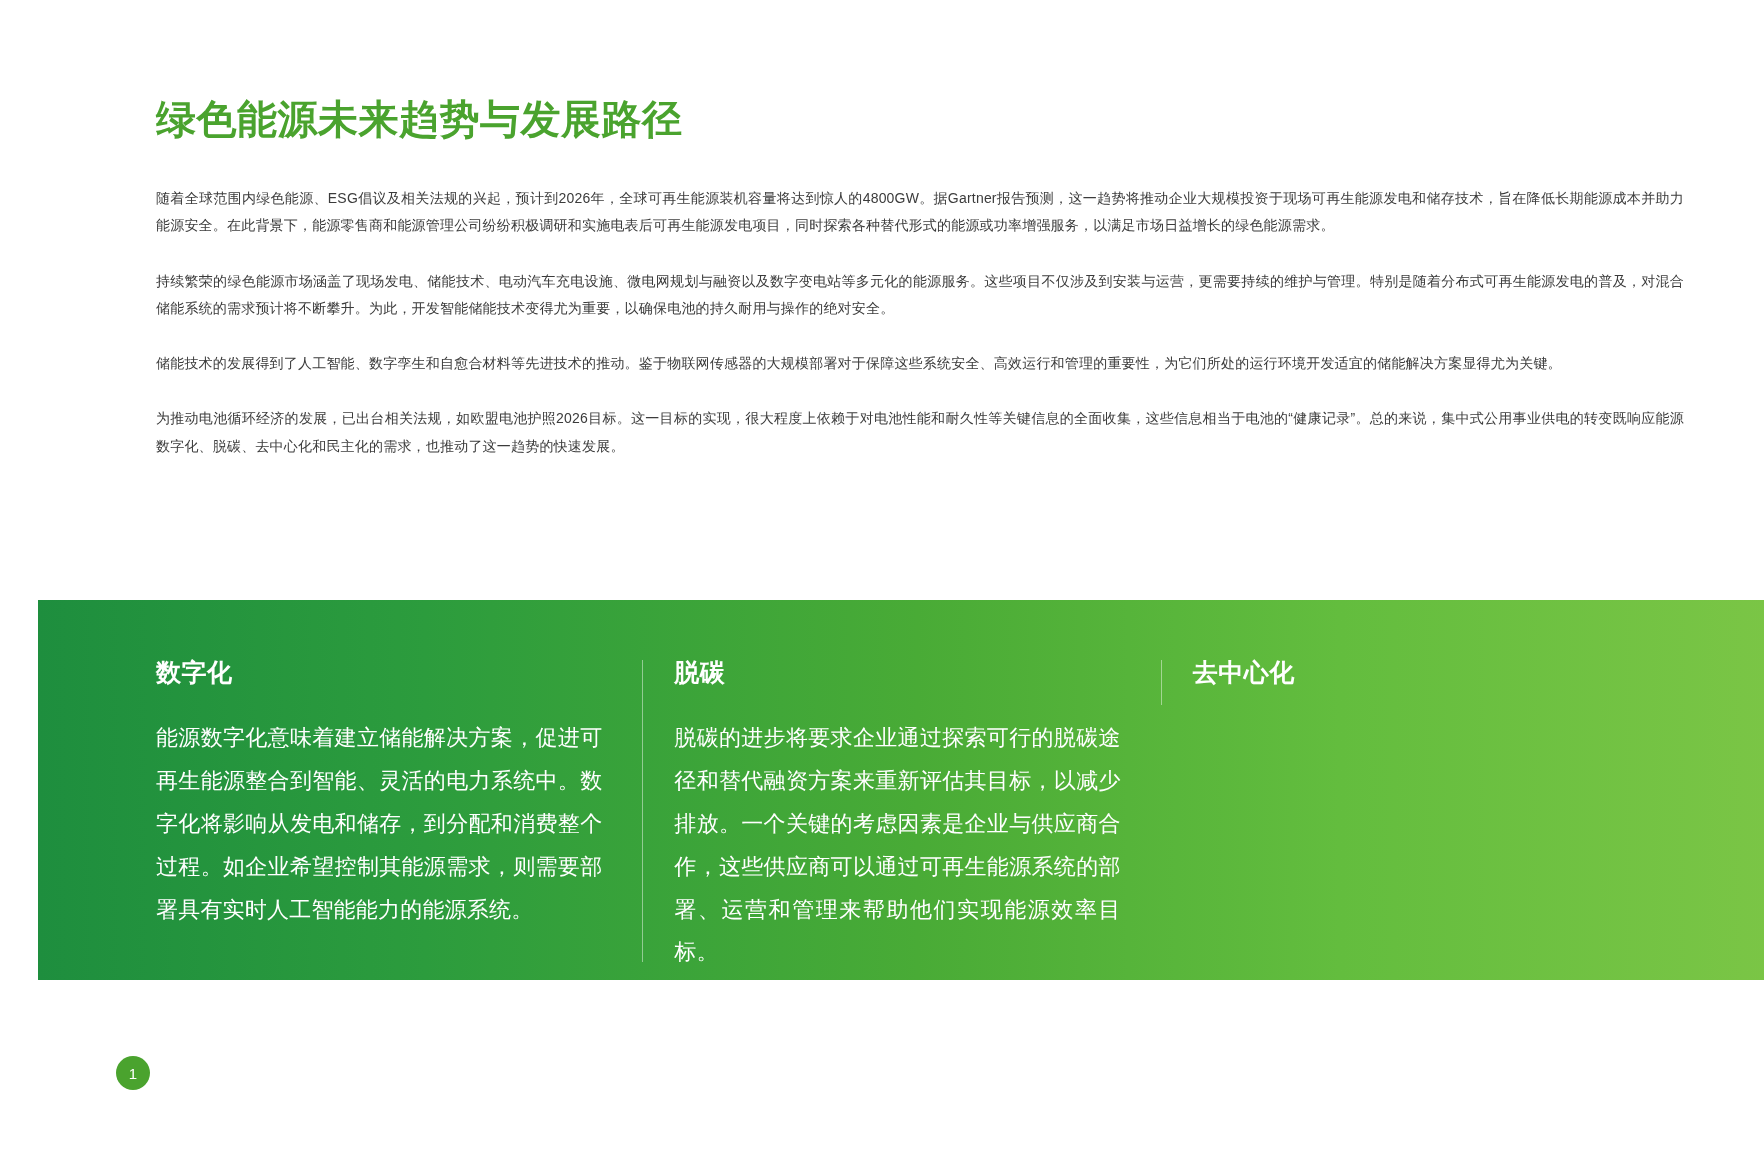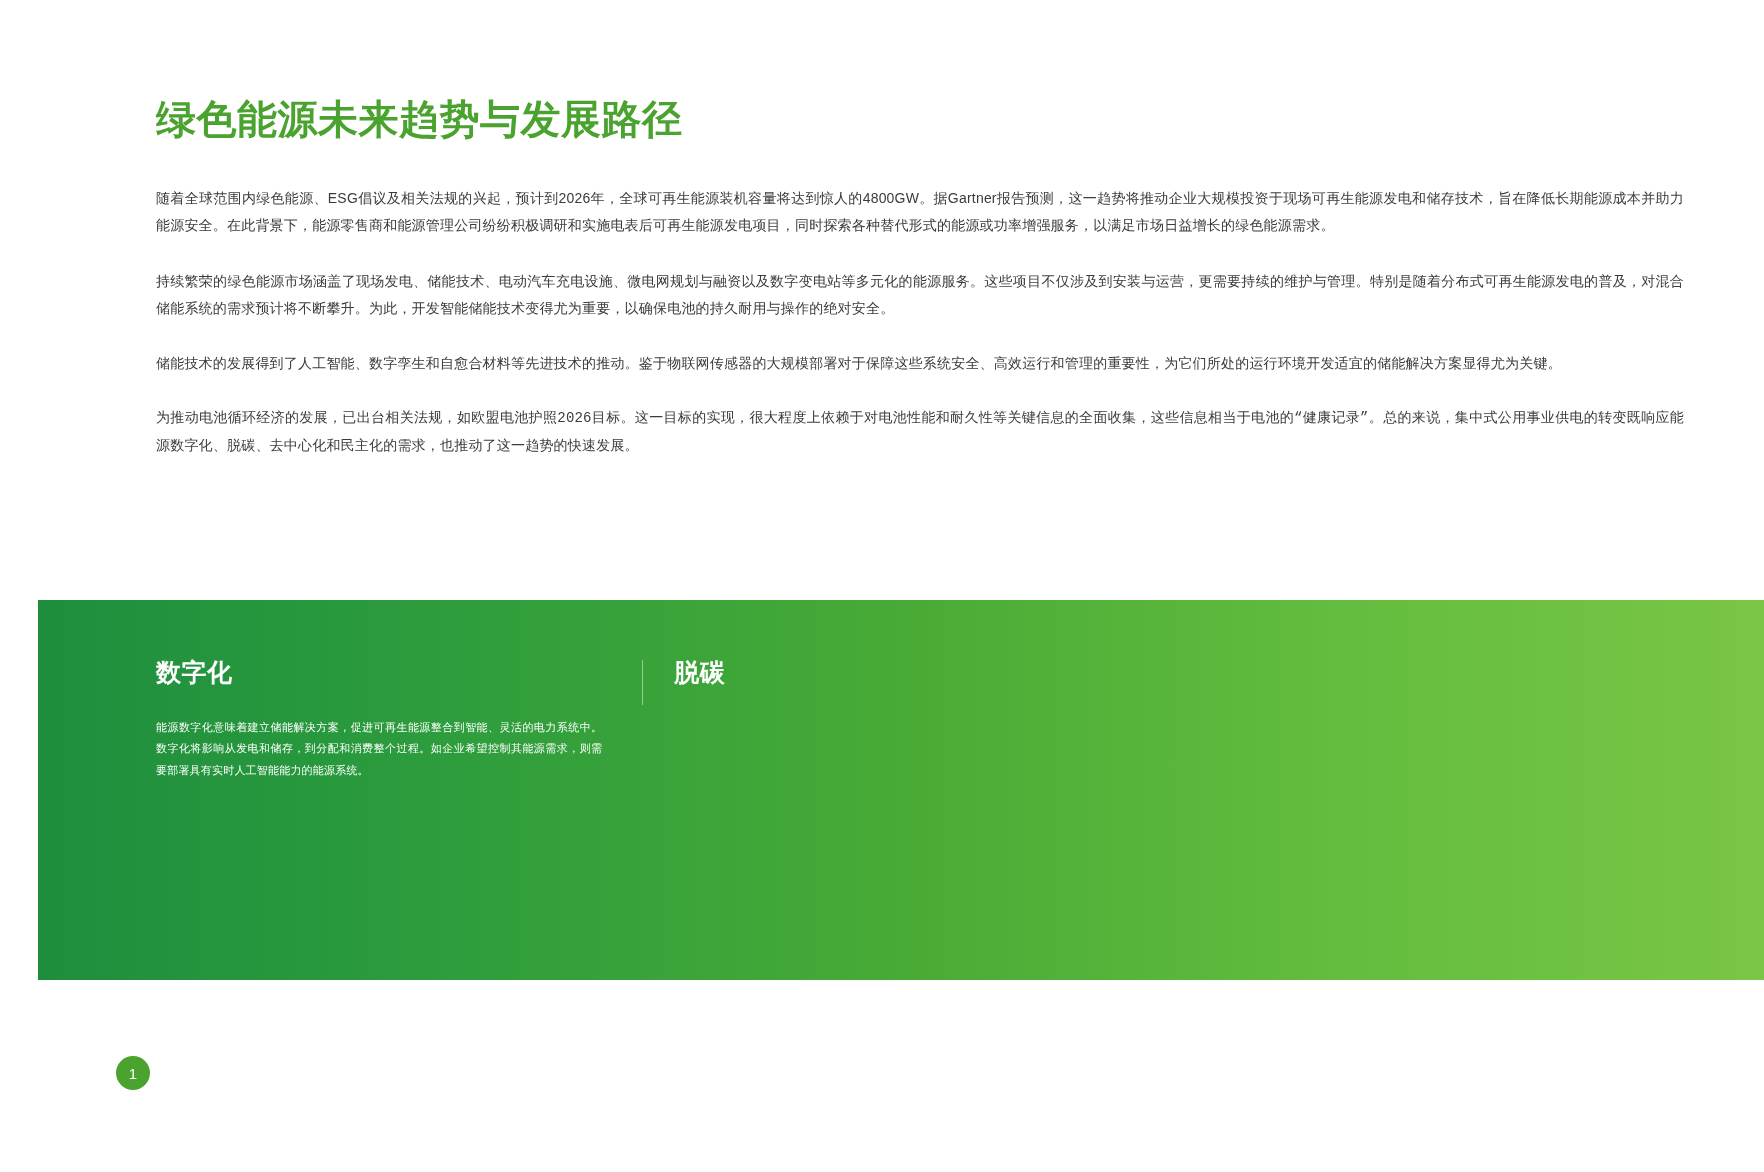--- a/index.html
+++ b/index.html
@@ -35,21 +35,20 @@
   p.para {
     margin: 0 0 28px 0;
     font-size: 14px;
     line-height: 1.95;
     color: #3b3b3b;
     text-align: justify;
     letter-spacing: 0.2px;
   }
   p.para:last-child {
     margin-bottom: 0;
-    font-family: Liberation Mono, monospace;
   }
   .green-band {
     position: absolute;
     left: 0;
     top: 600px;
     width: 1759px;
     height: 380px;
     background: linear-gradient(90deg, #1e8e3e 0%, #2c9c3d 22%, #49ab36 50%, #63bd3e 74%, #7cc646 100%);
     display: flex;
     align-items: flex-start;
@@ -76,21 +75,21 @@
   }
   .col h3 {
     margin: 0 0 28px 0;
     font-size: 25px;
     font-weight: bold;
     color: #ffffff;
     letter-spacing: 0.5px;
   }
   .col p {
     margin: 0;
-    font-size: 11px;
+    font-size: 22px;
     line-height: 1.95;
     color: #ffffff;
     text-align: justify;
     letter-spacing: 0.2px;
   }
   .page-number {
     position: absolute;
     left: 78px;
     bottom: 82px;
     width: 34px;
@@ -118,20 +117,22 @@
     <p class="para">为推动电池循环经济的发展，已出台相关法规，如欧盟电池护照2026目标。这一目标的实现，很大程度上依赖于对电池性能和耐久性等关键信息的全面收集，这些信息相当于电池的“健康记录”。总的来说，集中式公用事业供电的转变既响应能源数字化、脱碳、去中心化和民主化的需求，也推动了这一趋势的快速发展。</p>
   </div>
 
   <div class="green-band">
     <div class="col">
       <h3>数字化</h3>
       <p>能源数字化意味着建立储能解决方案，促进可再生能源整合到智能、灵活的电力系统中。数字化将影响从发电和储存，到分配和消费整个过程。如企业希望控制其能源需求，则需要部署具有实时人工智能能力的能源系统。</p>
     </div>
     <div class="col">
       <h3>脱碳</h3>
+      <p>脱碳的进步将要求企业通过探索可行的脱碳途径和替代融资方案来重新评估其目标，以减少排放。一个关键的考虑因素是企业与供应商合作，这些供应商可以通过可再生能源系统的部署、运营和管理来帮助他们实现能源效率目标。</p>
     </div>
     <div class="col">
+      <h3>去中心化</h3>
     </div>
   </div>
 
   <div class="page-number">1</div>
 
 </div>
 
 </body></html>

